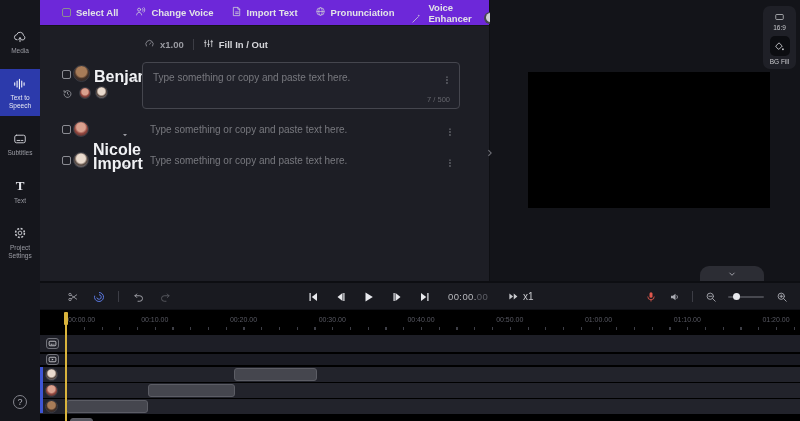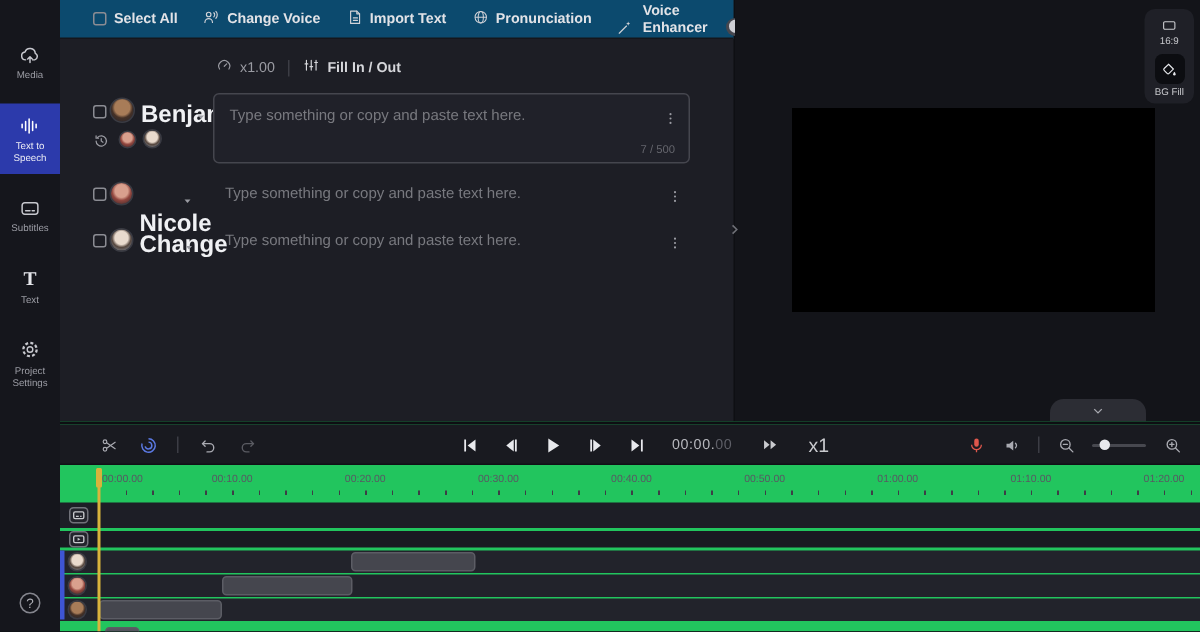--- a/index.html
+++ b/index.html
@@ -20,35 +20,35 @@
   .sb-ico { width:15px; height:15px; display:flex; align-items:center; justify-content:center; }
   .sb-ico svg { width:14px; height:14px; }
   .glyph-T { font-family:"Liberation Serif", serif; font-size:13px; font-weight:bold; color:#e4e5ea; }
   .glyph-Ai { font-size:10.5px; font-weight:bold; color:#e4e5ea; }
   .sb-help { margin-top:auto; margin-bottom:12px; width:14px; height:14px; border:1px solid #84858d;
     border-radius:50%; color:#aeafb6; font-size:9px; display:flex; align-items:center; justify-content:center; }
 
   
   .main { position:absolute; left:40px; top:0; width:450px; height:281px; background:#1d1e25;
     border-right:1px solid #0e0f13; }
-  .tts-toolbar { height:26px; background:#0c4a6e; border-bottom:1px solid #15161b; display:flex;
+  .tts-toolbar { height:26px; background:#6d28d9; border-bottom:1px solid #15161b; display:flex;
     align-items:center; padding:0 18px 0 22px; gap:17px; }
   .tbtn { display:flex; align-items:center; gap:5px; color:#e2e3e7; font-size:9.5px; font-weight:bold;
     cursor:pointer; white-space:nowrap; }
   .tbtn svg { width:11px; height:11px; color:#d2d3d8; }
   .cb { width:9px; height:9px; border:1px solid #8b8c93; border-radius:2px; background:transparent; }
   .ve-group { margin-left:auto; display:flex; align-items:flex-end; gap:6px; }
   .toggle { width:22px; height:12px; border-radius:7px; background:#46474f; position:relative; cursor:pointer; }
   .toggle::after { content:""; position:absolute; left:1.5px; top:1.5px; width:9px; height:9px;
     border-radius:50%; background:#cfd0d5; }
 
   .settings-row { position:absolute; left:104px; top:38px; display:flex; align-items:center; gap:9px;
     font-size:9.5px; color:#9a9ba2; }
   .settings-row svg { width:11px; height:11px; }
-  .seg { display:flex; align-items:center; gap:5px; cursor:pointer; }
+  .seg { display:flex; align-items:center; gap:5px; cursor:pointer;font-weight:bold; }
   .seg.fade { color:#d6d7db; font-weight:bold; }
   .vdiv { width:1px; height:11px; background:#3c3d45; }
 
   .avatar { border-radius:50%; display:inline-block; border:1px solid #3a3b43; }
   .av-ben { background:radial-gradient(circle at 50% 38%, #a87c58 0 42%, #453127 58%, #23242c 100%); }
   .av-nic { background:radial-gradient(circle at 50% 38%, #d9a08e 0 38%, #93473f 56%, #2b2226 100%); }
   .av-aly { background:radial-gradient(circle at 50% 40%, #e9dacd 0 40%, #55463e 58%, #8d99a9 100%); }
 
   .vname { font-size:16px; font-weight:bold; color:#f0f1f4; cursor:pointer; }
   .chev svg { width:8px; height:8px; color:#9a9ba2; }
@@ -80,35 +80,35 @@
   .aw-btn svg { width:13px; height:10px; }
   .aw-dark { width:20px; height:20px; background:#0c0d11; border-radius:5px; display:flex;
     align-items:center; justify-content:center; }
   .aw-dark svg { width:11px; height:11px; }
   .chevron-tab { position:absolute; left:210px; top:266px; width:64px; height:15px; background:#2c2d34;
     border-radius:9px 9px 0 0; display:flex; align-items:center; justify-content:center;
     color:#a8a9b0; cursor:pointer; }
   .chevron-tab svg { width:10px; height:10px; }
 
   
-  .timeline { position:absolute; left:40px; top:281px; width:760px; height:140px; background:#22c55e;
+  .timeline { position:absolute; left:40px; top:281px; width:760px; height:140px; background:#000000;
     border-top:2px solid #0d0e12; }
   .tl-toolbar { position:relative; height:27px; background:#191a20; border-bottom:1px solid #101116; }
   .tl-left { position:absolute; left:26px; top:0; height:27px; display:flex; align-items:center; gap:13px; }
   .tico { width:13px; height:13px; color:#a9aab1; cursor:pointer; display:flex; align-items:center;
     justify-content:center; }
   .tico svg { width:12px; height:12px; }
   .tico.dim { color:#5a5b62; }
   .transport { position:absolute; left:266px; top:0; height:27px; display:flex; align-items:center; gap:15px; }
   .transport .tico { color:#e8e9ed; }
   .timecode { position:absolute; left:408px; top:0; height:27px; display:flex; align-items:center;
     font-size:9.5px; letter-spacing:0.4px; color:#b7b8bd; }
   .timecode .sub { color:#5e5f67; }
-  .speedbtn { position:absolute; left:468px; top:0; height:27px; display:flex; align-items:center; gap:20px;
-    color:#c9cace; font-size:13px; cursor:pointer;justify-content:center; }
+  .speedbtn { position:absolute; left:468px; top:0; height:27px; display:flex; align-items:center; gap:4px;
+    color:#c9cace; font-size:10px; cursor:pointer;justify-content:center; }
   .speedbtn svg { width:11px; height:11px; }
   .tl-right { position:absolute; right:12px; top:0; height:27px; display:flex; align-items:center; gap:11px; }
   .mic-ico svg { color:#df574c; }
   .zoom-slider { width:36px; height:2px; background:#47484f; border-radius:1px; position:relative;
     cursor:pointer; }
   .zoom-slider::before { content:""; position:absolute; left:5px; top:-2.5px; width:7px; height:7px;
     border-radius:50%; background:#e8e9ed; }
 
   .ruler { position:absolute; left:0; top:29px; width:760px; height:21px; }
   .ruler::after { content:""; position:absolute; left:26px; right:0; bottom:3px; height:3px;
@@ -296,21 +296,21 @@
             <circle cx="12" cy="5" r="1.7"></circle>
             <circle cx="12" cy="12" r="1.7"></circle>
             <circle cx="12" cy="19" r="1.7"></circle>
           </svg>
       </span>
     </div>
 
     <div>
       <span class="cb" style="position:absolute;left:22px;top:156px"></span>
       <span class="avatar av-aly" style="position:absolute;left:33px;top:152px;width:16px;height:16px"></span>
-      <span class="vname" style="position:absolute;left:53px;top:155px">Change</span>
+      <span class="vname" style="position:absolute;left:53px;top:155px">Import</span>
       <span class="chev" style="position:absolute;left:82px;top:156px">
         <svg viewBox="0 0 24 24" fill="currentColor">
             <path d="M6 9l6 7 6-7z"></path>
           </svg>
       </span>
       <span class="ph-text" style="position:absolute;left:110px;top:155px">Type something or copy and paste text here.</span>
       <span class="kebab" style="position:absolute;left:405px;top:154px">
         <svg viewBox="0 0 24 24" fill="currentColor">
             <circle cx="12" cy="5" r="1.7"></circle>
             <circle cx="12" cy="12" r="1.7"></circle>

